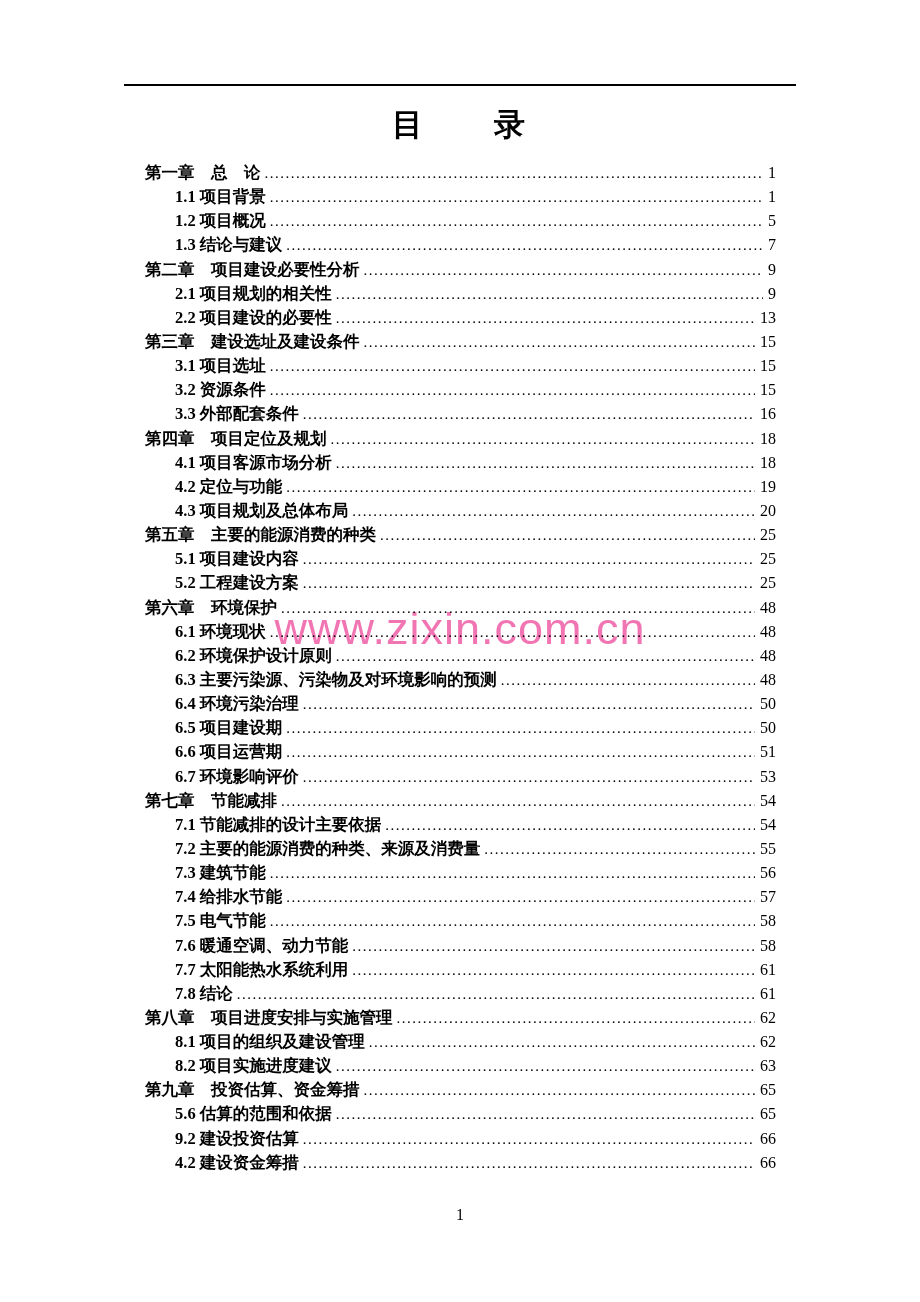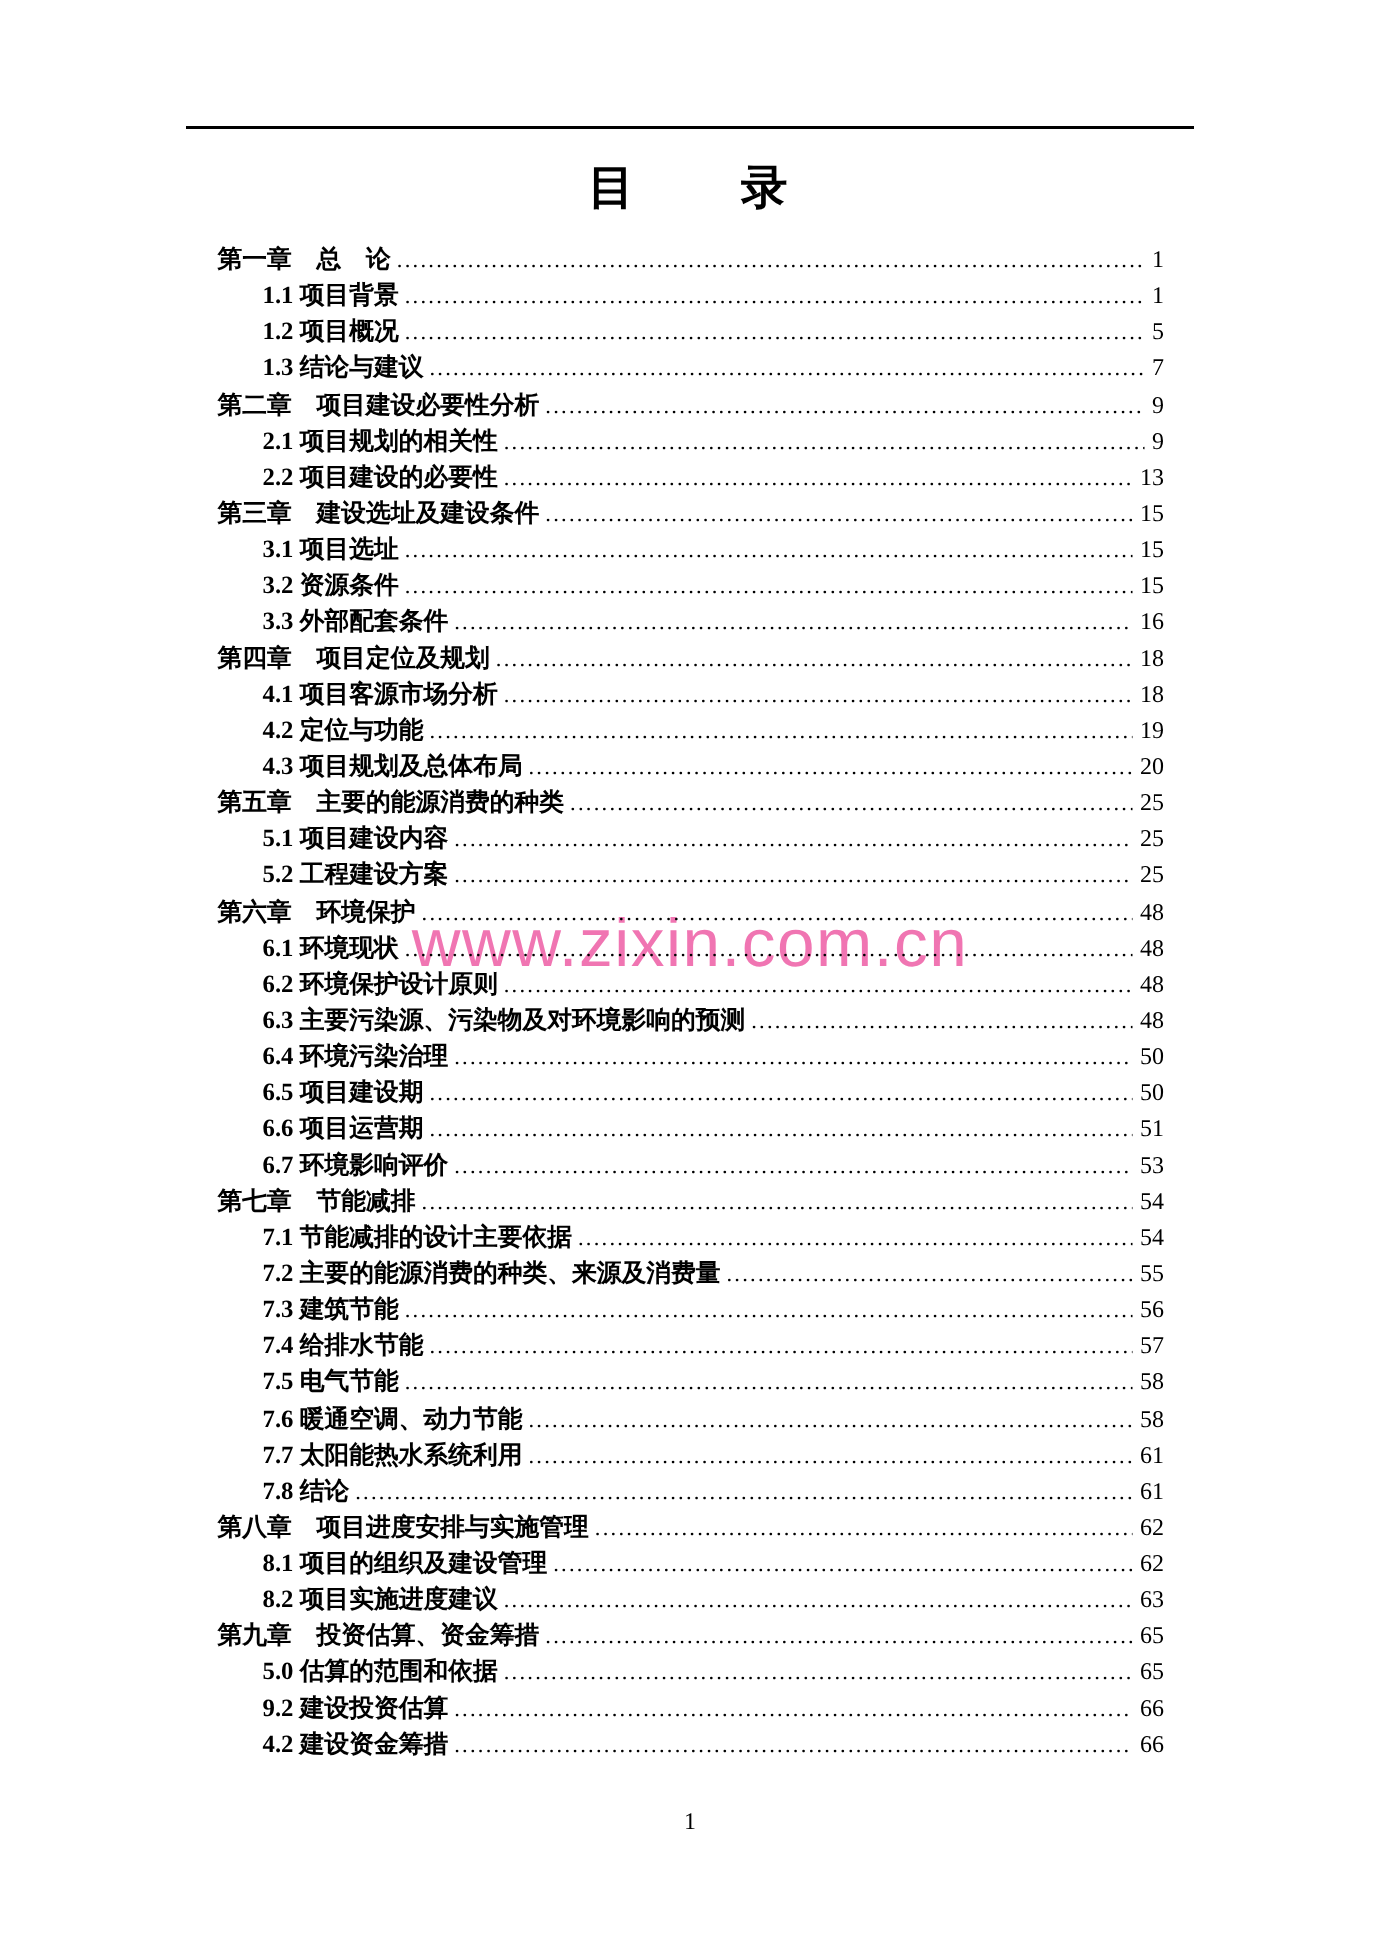--- a/index.html
+++ b/index.html
@@ -302,21 +302,21 @@
         <span class="toc-label">8.2 项目实施进度建议</span>
         <span class="toc-leader"></span>
         <span class="toc-page">63</span>
       </div>
       <div class="toc-row chapter">
         <span class="toc-label">第九章　投资估算、资金筹措</span>
         <span class="toc-leader"></span>
         <span class="toc-page">65</span>
       </div>
       <div class="toc-row section">
-        <span class="toc-label">5.0 估算的范围和依据</span>
+        <span class="toc-label">5.6 估算的范围和依据</span>
         <span class="toc-leader"></span>
         <span class="toc-page">65</span>
       </div>
       <div class="toc-row section">
         <span class="toc-label">9.2 建设投资估算</span>
         <span class="toc-leader"></span>
         <span class="toc-page">66</span>
       </div>
       <div class="toc-row section">
         <span class="toc-label">4.2 建设资金筹措</span>

